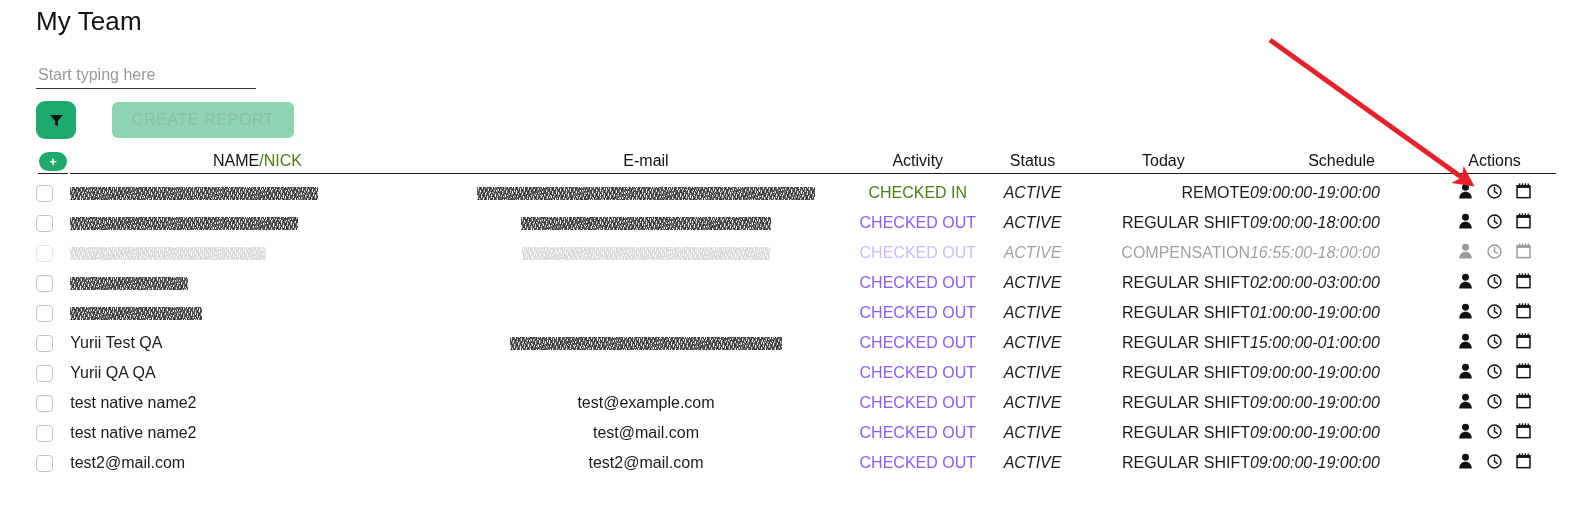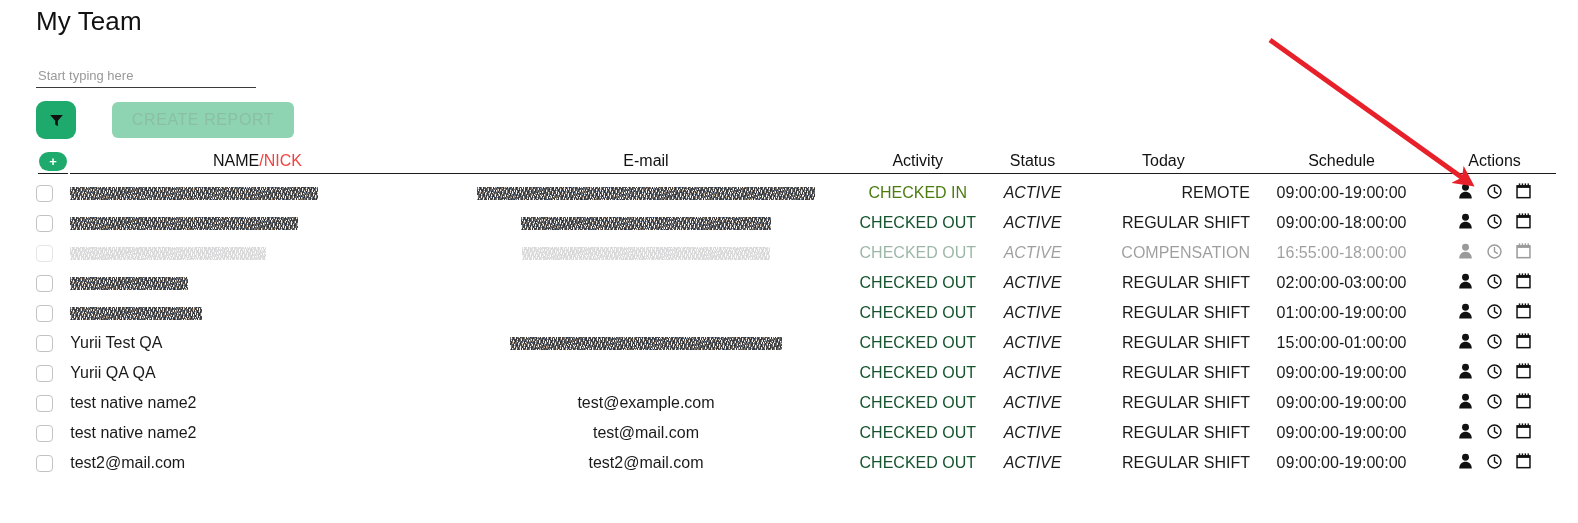--- a/index.html
+++ b/index.html
@@ -34,21 +34,21 @@
     top: 66px;
     width: 218px;
   }
   .search-input {
     width: 100%;
     border: none;
     border-bottom: 1px solid #3a3a3a;
     outline: none;
     background: transparent;
     font-family: "Liberation Sans", sans-serif;
-    font-size: 13px;
+    font-size: 16px;
     color: #4d7c0f;
     padding: 0 0 4px 2px;
   }
   .search-input::placeholder {
     color: #9a9a9a;
     opacity: 1;
   }
 
   
   .action-bar {
@@ -141,21 +141,21 @@
     height: 30px;
     vertical-align: middle;
     color: #1a1a1a;
     white-space: nowrap;
   }
   td.c-name  { padding-left: 2px; }
   td.c-mail  { text-align: center; }
   td.c-act   { text-align: center; }
   td.c-stat  { text-align: center; font-style: italic; }
   td.c-today { text-align: right; }
-  td.c-sched { text-align: center; }
+  td.c-sched { text-align: left; font-style: italic; }
   td.c-actions { text-align: center; }
 
   tr.dimmed td { opacity: 0.42; }
 
   .checkbox {
     width: 17px;
     height: 17px;
     border: 1.5px solid #c3c3c3;
     border-radius: 4px;
     background: #fff;
@@ -174,24 +174,24 @@
     font-size: 13px;
     line-height: 19px;
     text-align: center;
     display: inline-block;
     cursor: pointer;
     font-weight: 700;
   }
   .th-check .th-inner { border-bottom: 1.6px solid #1b1b1b; display:inline-block; width: 30px; }
 
   .name-nick-main { color: #111; margin-top: 40px; }
-  .name-nick-sub  { color: #ef4444; }
+  .name-nick-sub  { color: #4d7c0f; }
 
   .checked-in  { color: #4d7c0f; }
-  .checked-out { color: #14532d; }
+  .checked-out { color: #8b5cf6; }
 
   .redact {
     display: inline-block;
     height: 13px;
     vertical-align: middle;
     border-radius: 1px;
     background-color: #f3f3f3;
     background-image:
       repeating-linear-gradient(115deg, rgba(30,30,30,.85) 0 1px, transparent 1px 3px),
       repeating-linear-gradient(62deg, rgba(40,40,40,.75) 0 1px, transparent 1px 4px),

